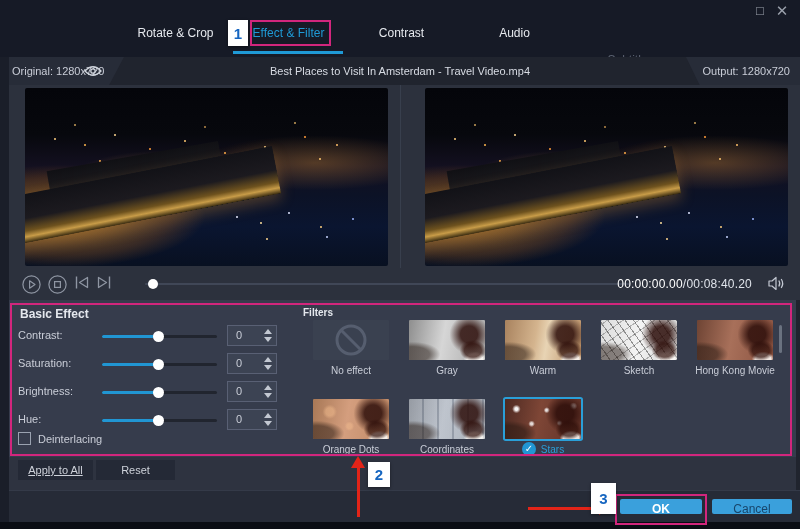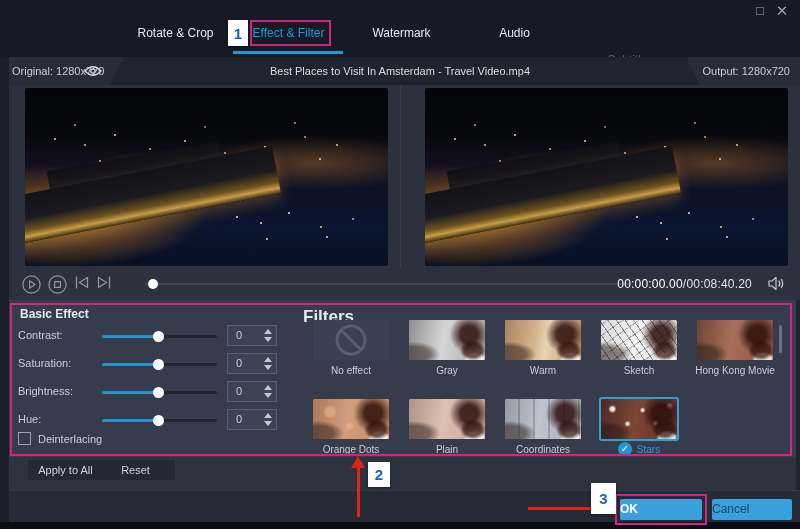--- a/index.html
+++ b/index.html
@@ -107,21 +107,21 @@
   .spinner-arrows { position:absolute; right:4px; top:3px; display:flex; flex-direction:column; gap:3px; }
   .arr-up { width:0; height:0; border-left:4px solid transparent; border-right:4px solid transparent;
             border-bottom:5px solid #c3c8d2; cursor:pointer; }
   .arr-down { width:0; height:0; border-left:4px solid transparent; border-right:4px solid transparent;
               border-top:5px solid #c3c8d2; cursor:pointer; }
   .deinterlacing { position:absolute; left:18px; top:132px; display:flex; gap:7px; align-items:center; cursor:pointer; }
   .checkbox { width:13px; height:13px; border:1px solid #9aa2b0; background:transparent; }
   .deinterlacing span { font-size:11px; color:#c9cdd7; }
 
   
-  .filters-title { position:absolute; left:303px; top:7px; font-size:17px; font-weight:bold; color:#e4e7ed; }
+  .filters-title { position:absolute; left:303px; top:7px; font-size:10px; font-weight:bold; color:#e4e7ed; }
   .filters-grid { position:absolute; left:303px; top:20px; width:480px; display:grid;
                   grid-template-columns:repeat(5,96px); row-gap:22px; }
   .tile { width:96px; cursor:pointer; }
   .thumb { width:76px; height:40px; margin:0 auto; position:relative; overflow:hidden; border-radius:1px; }
   .tile.selected .thumb { box-shadow:0 0 0 2px #2a9fd8; }
   .thumb:not(.no-effect)::after { content:""; position:absolute; inset:0;
     background:
       radial-gradient(circle at 79% 36%, rgba(45,14,10,.85) 0 13%, rgba(45,14,10,0) 30%),
       radial-gradient(ellipse 28% 42% at 84% 76%, rgba(50,18,12,.72) 0 40%, transparent 62%),
       radial-gradient(ellipse 20% 26% at 87% 98%, rgba(255,252,248,.88) 0 50%, transparent 74%),
@@ -156,46 +156,46 @@
   .tile.selected .tile-label { color:#2a9fd8; }
   .check-badge { width:14px; height:14px; border-radius:50%; background:#2196d3; color:#fff;
                  font-size:10px; line-height:14px; text-align:center; flex:0 0 14px; }
   .filters-scroll { position:absolute; left:779px; top:25px; width:3px; height:28px;
                     background:#6a7280; border-radius:2px; cursor:pointer; }
 
   
   .apply-row { position:absolute; left:0; top:457px; width:800px; height:33px; background:#2e3340; }
   .btn-dark { position:absolute; top:3px; height:20px; background:#242936; color:#ced2da; font-size:11px;
               text-align:center; line-height:20px; cursor:pointer; }
-  #btn-apply { left:28px; width:75px; }
+  #btn-apply { left:18px; width:75px;text-decoration:underline; }
   #btn-reset { left:96px; width:79px; }
   .bottombar { position:absolute; left:0; top:490px; width:800px; height:32px; background:#262b37;
                border-top:1px solid #343a48; }
-  .btn-blue { position:absolute; height:21px; background:#3aa0dc; font-size:12px; 
+  .btn-blue { position:absolute; height:15px; background:#3aa0dc; font-size:12px; text-align:center;
               line-height:21px; border-radius:2px; cursor:pointer; z-index:45; }
   #btn-ok { left:620px; top:499px; width:82px; color:#fff; font-weight:bold; }
   #btn-cancel { left:712px; top:499px; width:80px; color:#17456b; }
   .hl-ok-box { position:absolute; left:615px; top:494px; width:92px; height:31px;
                border:2px solid #d2267d; z-index:46; pointer-events:none; }
   .bottomedge { position:absolute; left:0; top:522px; width:800px; height:7px; background:#0a0d14; }
   .edge-left { position:absolute; left:0; top:57px; width:9px; height:465px; background:#1a1e29; }
   .edge-right { position:absolute; right:0; top:300px; width:4px; height:190px; background:#20242e; }
 </style>
 </head>
 <body>
 
 <div id="app">
 
   <div class="topbar">
     <div class="win-btn" id="btn-max">□</div>
     <div class="win-btn" id="btn-close">✕</div>
     <div class="tabs-row" id="tabs-row">
         <div class="tab normal"><span>Rotate &amp; Crop</span></div>
         <div class="tab active"><span>Effect &amp; Filter</span></div>
-        <div class="tab normal"><span>Watermark</span></div>
+        <div class="tab normal"><span>Contrast</span></div>
         <div class="tab normal"><span>Audio</span></div>
         <div class="tab disabled"><span>Subtitle</span></div>
       </div>
     <div class="tab-underline"></div>
     <div class="hl-tab-box"></div>
   </div>
 
   <div class="infobar">
     <div class="info-left"></div>
     <div class="info-right"></div>
@@ -368,26 +368,20 @@
             <span>Hong Kong Movie</span>
           </div>
         </div>
         <div class="tile">
           <div class="thumb orange-dots"></div>
           <div class="tile-label">
             <span>Orange Dots</span>
           </div>
         </div>
         <div class="tile">
-          <div class="thumb plain"></div>
-          <div class="tile-label">
-            <span>Plain</span>
-          </div>
-        </div>
-        <div class="tile">
           <div class="thumb coordinates"></div>
           <div class="tile-label">
             <span>Coordinates</span>
           </div>
         </div>
         <div class="tile selected">
           <div class="thumb stars"></div>
           <div class="tile-label">
             <span class="check-badge">✓</span>
             <span>Stars</span>

